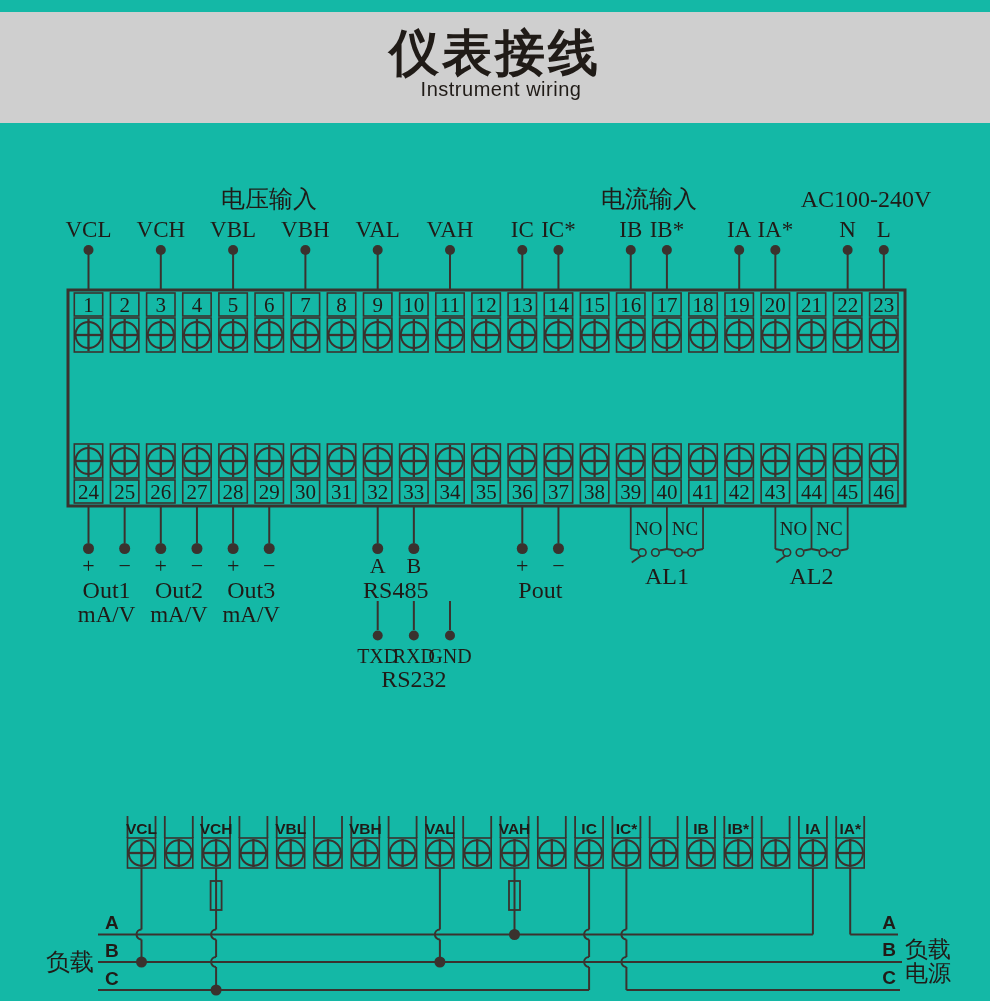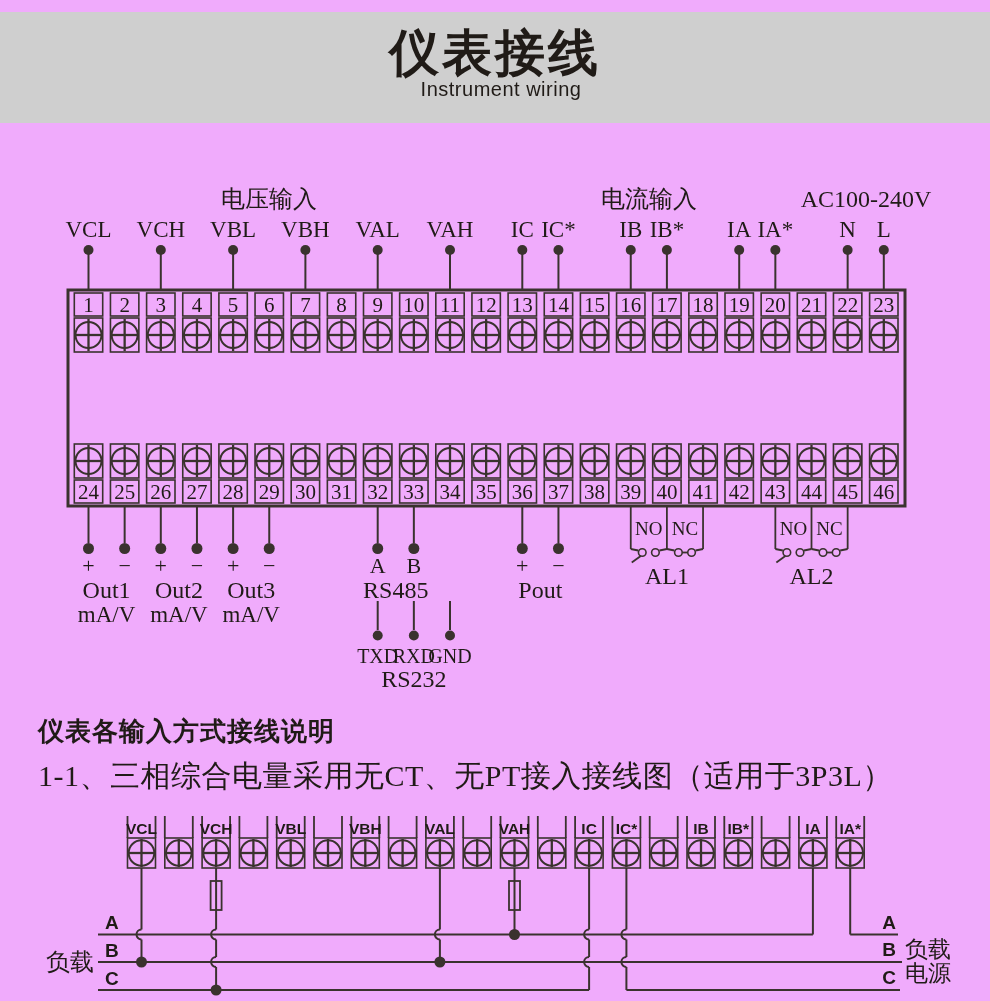--- a/index.html
+++ b/index.html
@@ -1,16 +1,16 @@
 <!DOCTYPE html>
 <html><head>
 <meta charset="utf-8">
 <style>
   html,body{margin:0;padding:0;}
-  .page{position:relative;width:990px;height:1001px;background:#f0abfc;overflow:hidden;
+  .page{position:relative;width:990px;height:1001px;background:#14b8a6;overflow:hidden;
         font-family:"Liberation Sans","DejaVu Sans",sans-serif;color:#201b17;}
   .banner{position:absolute;left:0;top:12px;width:990px;height:111px;background:#cfcfcf;text-align:center;}
   .banner .title{font-size:50px;font-weight:bold;letter-spacing:3px;padding-top:15px;line-height:1.05;}
   .banner .subtitle{font-size:20px;margin-top:-2px;letter-spacing:0.5px;margin-left:12px;}
   #diagram{position:absolute;left:0;top:0;}
   .heading{position:absolute;left:38px;top:714px;font-size:26px;font-weight:bold;letter-spacing:1px;}
   .subheading{position:absolute;left:38px;top:756px;font-size:30px;font-weight:normal;
         font-family:"Liberation Serif","DejaVu Serif",serif;letter-spacing:0.5px;}
 </style>
 </head>
@@ -594,15 +594,13 @@
       <path d="M 589.0999999999999 957 A 5 5 0 0 0 589.0999999999999 967" fill="none" stroke="#3a322e" stroke-width="2"></path>
       <line x1="589.0999999999999" y1="967" x2="589.0999999999999" y2="990" stroke="#3a322e" stroke-width="2"></line>
       <line x1="626.4" y1="868" x2="626.4" y2="929.5" stroke="#3a322e" stroke-width="2"></line>
       <path d="M 626.4 929.5 A 5 5 0 0 0 626.4 939.5" fill="none" stroke="#3a322e" stroke-width="2"></path>
       <line x1="626.4" y1="939.5" x2="626.4" y2="957" stroke="#3a322e" stroke-width="2"></line>
       <path d="M 626.4 957 A 5 5 0 0 0 626.4 967" fill="none" stroke="#3a322e" stroke-width="2"></path>
       <line x1="626.4" y1="967" x2="626.4" y2="990" stroke="#3a322e" stroke-width="2"></line>
       <line x1="812.9" y1="868" x2="812.9" y2="934.5" stroke="#3a322e" stroke-width="2"></line>
       <line x1="850.1999999999999" y1="868" x2="850.1999999999999" y2="934.5" stroke="#3a322e" stroke-width="2"></line>
     </svg>
-  <div class="heading">仪表各输入方式接线说明</div>
-  <div class="subheading">1-1、三相综合电量采用无CT、无PT接入接线图（适用于3P3L）</div>
 </div>
 
 </body></html>

